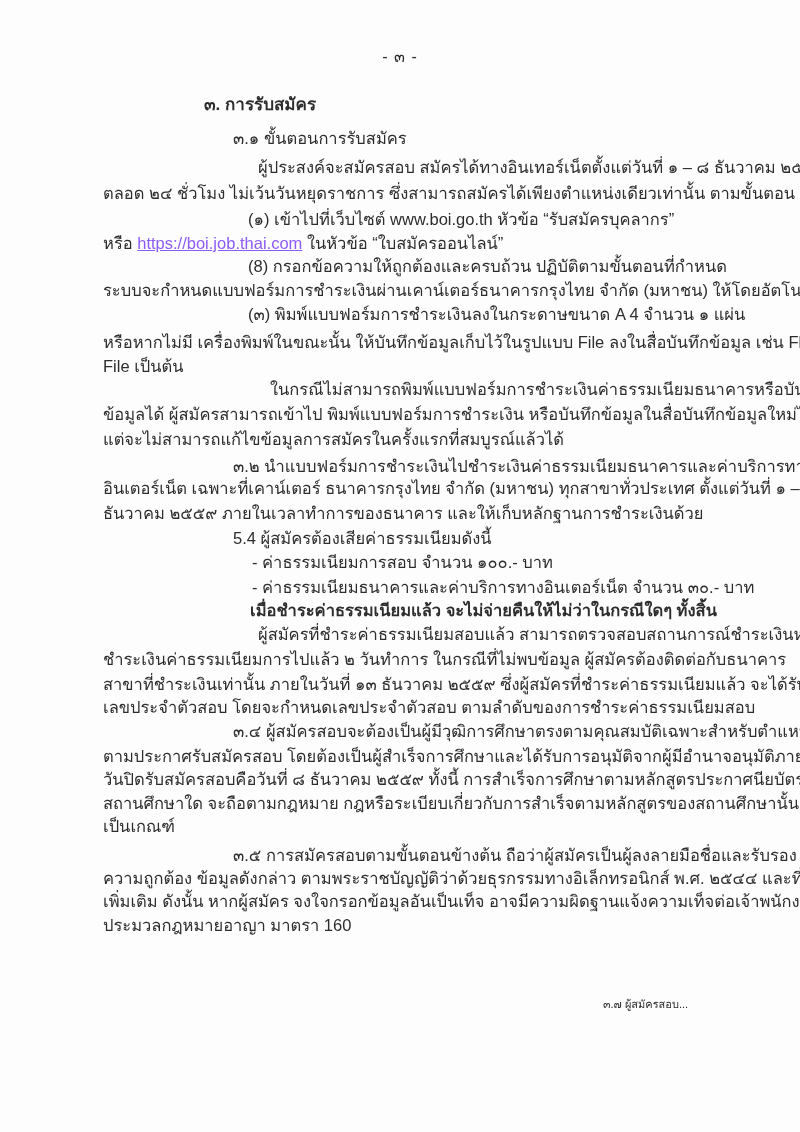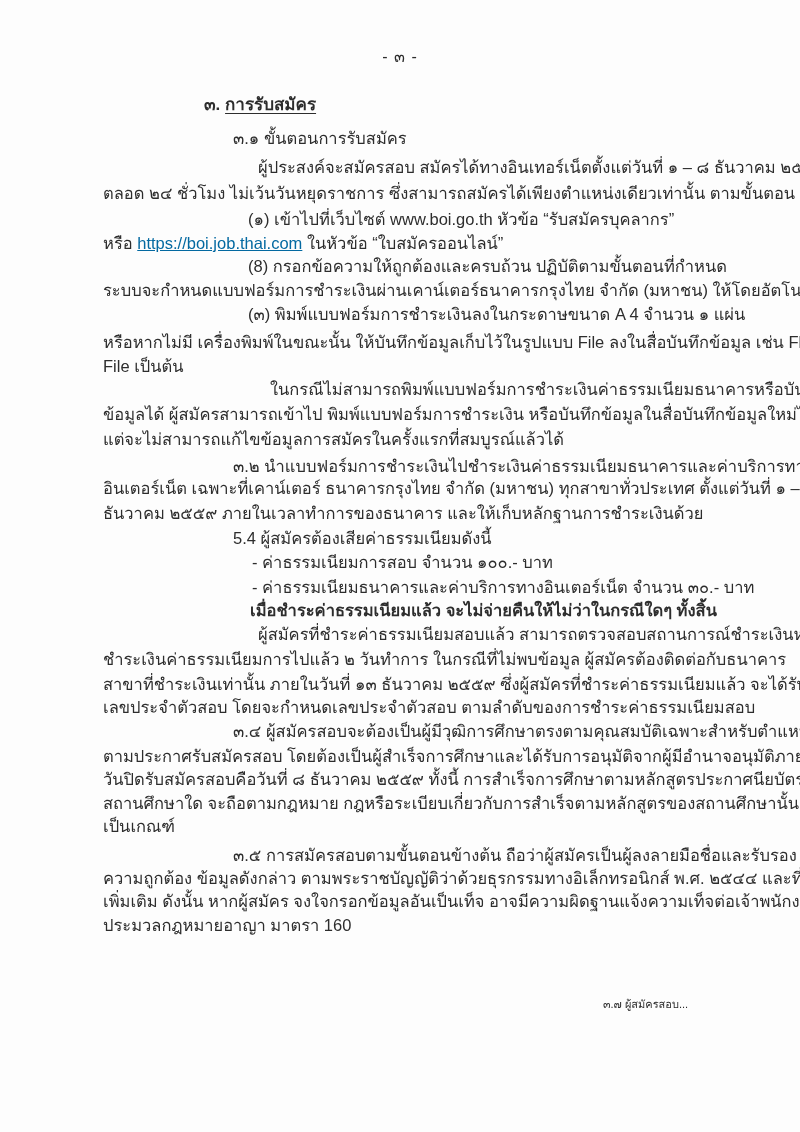--- a/index.html
+++ b/index.html
@@ -22,22 +22,22 @@
   }
   
   .st-h      {padding-left:204px;font-weight:bold;font-size:17px;}
   .st-sub    {padding-left:233px;}
   .st-para   {padding-left:258px;}
   .st-para2  {padding-left:270px;}
   .st-paren  {padding-left:248px;}
   .st-bullet {padding-left:252px;}
   .st-boldc  {padding-left:250px;font-weight:bold;}
   .st-margin {padding-left:103px;}
-  .seg-u{text-decoration:underline;text-underline-offset:3px;}
-  .seg-link{color:#0369a1;text-decoration:underline;cursor:pointer;}
+  .seg-u{text-underline-offset:3px;}
+  .seg-link{color:#8b5cf6;text-decoration:underline;cursor:pointer;}
   .catchword{
     position:absolute;top:992px;left:603px;
     font-size:11px;line-height:24px;white-space:nowrap;
   }
 </style>
 </head>
 <body>
 
 <div class="page">
   <div class="pageno">- ๓ -</div>

